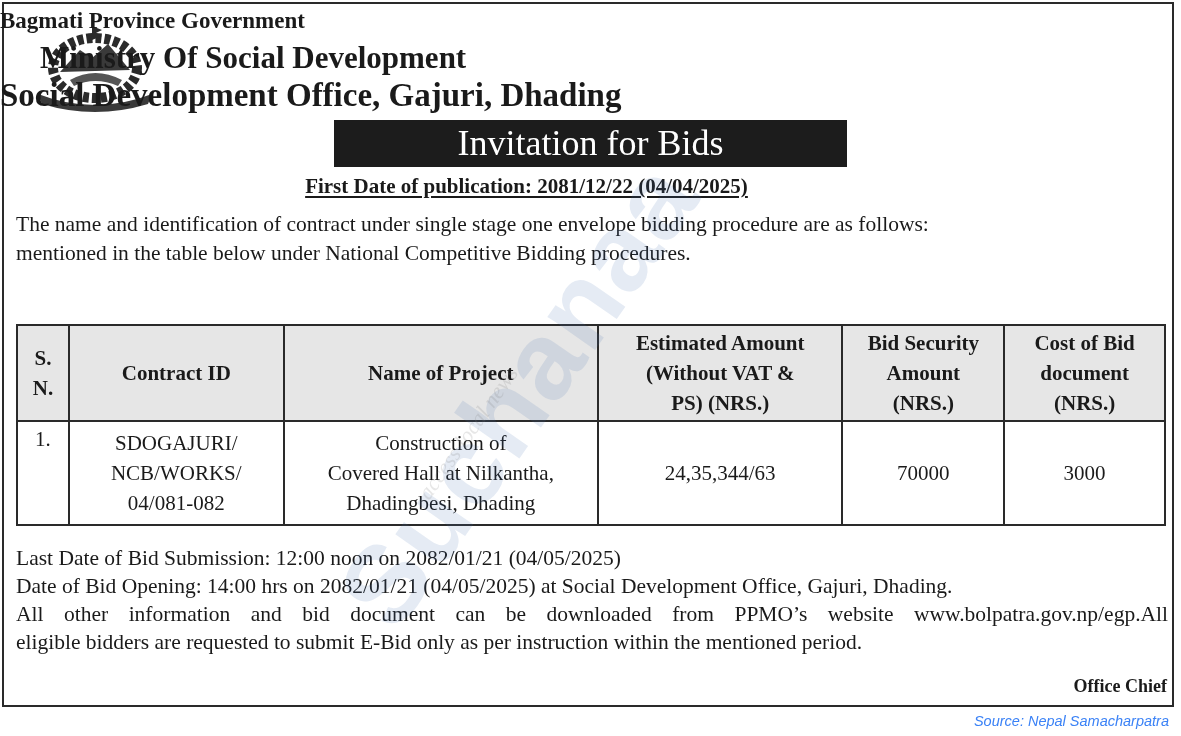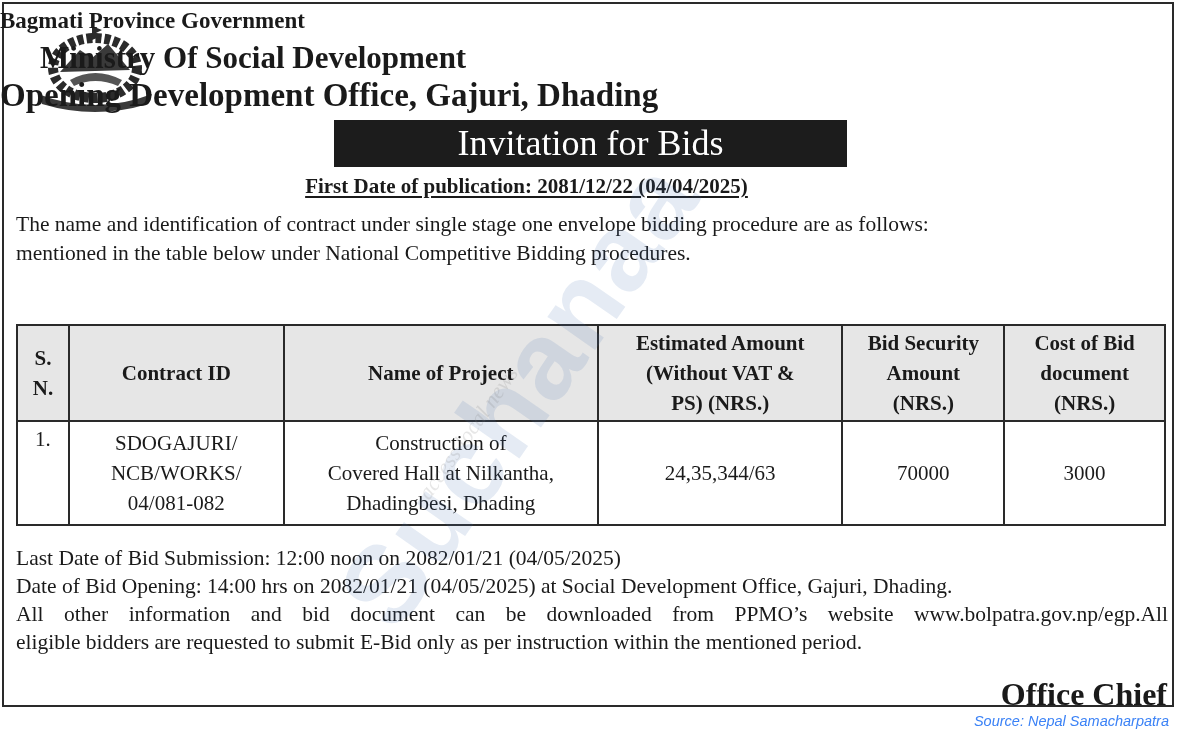--- a/index.html
+++ b/index.html
@@ -23,21 +23,21 @@
   .intro .l1 { text-align-last:justify; }
   table.bids { position:absolute; left:16px; top:324px; width:1150px; border-collapse:collapse;
                font-size:21px; }
   table.bids th, table.bids td { border:2px solid #2a2a2a; text-align:center; padding:0 4px; }
   table.bids th { background:#e6e6e6; font-weight:bold; height:94px; line-height:30px; }
   table.bids td { height:100px; line-height:30px; font-weight:normal; }
   .multiline { white-space:pre-line; }
   .notes { position:absolute; left:16px; top:544px; width:1152px; font-size:21.5px; line-height:28px; }
   .notes p { margin:0; }
   .notes .just { text-align:justify; text-align-last:justify; }
-  .signoff { position:absolute; right:14px; top:676px; font-size:32px; font-weight:bold; }
+  .signoff { position:absolute; right:14px; top:676px; font-size:18px; font-weight:bold; }
   .source { position:absolute; right:12px; top:713px; font-family:"Liberation Sans","DejaVu Sans",sans-serif;
             font-style:italic; font-size:14.5px; color:#3b82f6; }
   .watermark { position:absolute; left:250px; top:330px; transform:rotate(-55deg);
                font-family:"Liberation Sans",sans-serif; font-weight:bold; font-size:110px;
                color:rgba(70,110,180,0.14); pointer-events:none; letter-spacing:2px; }
   .watermark-tag { position:absolute; left:390px; top:420px; transform:rotate(-55deg);
                    font-family:"Liberation Serif",serif; font-style:italic; font-size:22px;
                    color:rgba(120,120,120,0.18); pointer-events:none; }
 </style>
 </head>
@@ -50,21 +50,21 @@
     <ellipse cx="65" cy="48" rx="42" ry="30" fill="none" stroke="#2b2b2b" stroke-width="10" stroke-dasharray="6 3"></ellipse>
     <path d="M30 52 L50 30 L62 38 L78 24 L100 50 Z" fill="#3a3a3a"></path>
     <path d="M40 60 Q65 46 92 60 L88 66 Q65 56 44 66 Z" fill="#555"></path>
     <path d="M62 6 L62 20 L72 16 L66 13 L72 10 Z"></path>
     <path d="M8 74 Q65 96 122 74 L118 84 Q65 100 12 84 Z" fill="#3a3a3a"></path>
   </g>
 </svg>
 
 <div class="hdr h1">Bagmati Province Government</div>
 <div class="hdr h2">Ministry Of Social Development</div>
-<div class="hdr h3">Opening Development Office, Gajuri, Dhading</div>
+<div class="hdr h3">Social Development Office, Gajuri, Dhading</div>
 
 <div class="banner">Invitation for Bids</div>
 
 <div class="pubdate">
   <span>First Date of publication: 2081/12/22 (04/04/2025)</span>
 </div>
 
 <div class="intro">
   <p>The name and identification of contract under single stage one envelope bidding procedure are as follows:</p>
   <p>mentioned in the table below under National Competitive Bidding procedures.</p>

